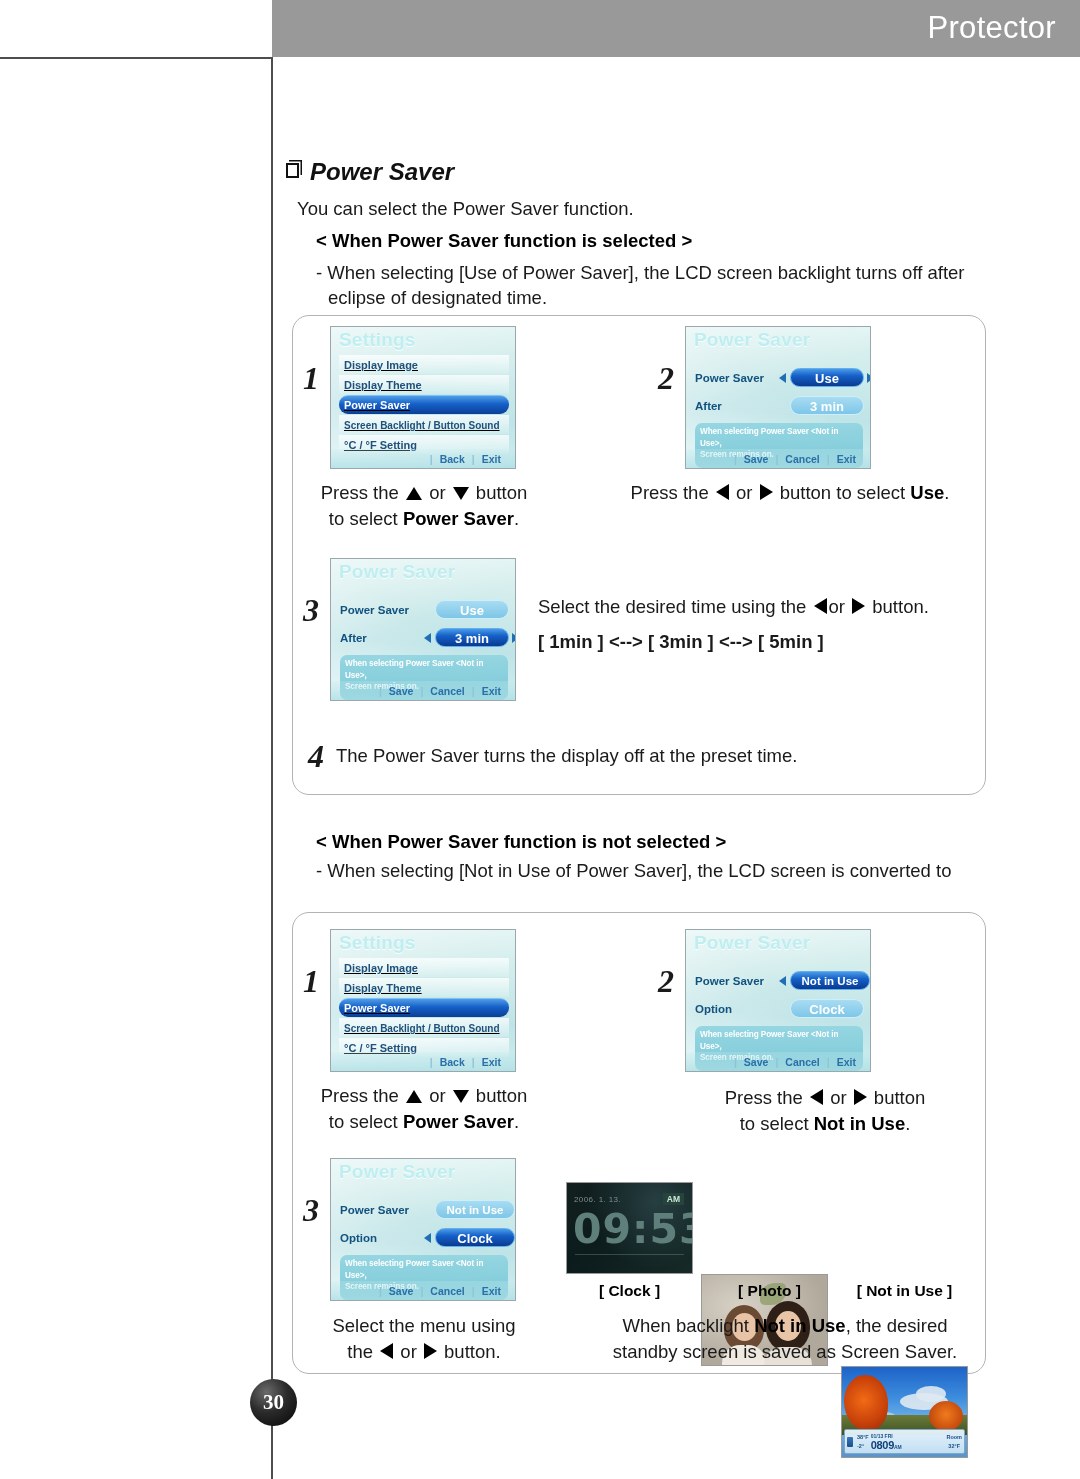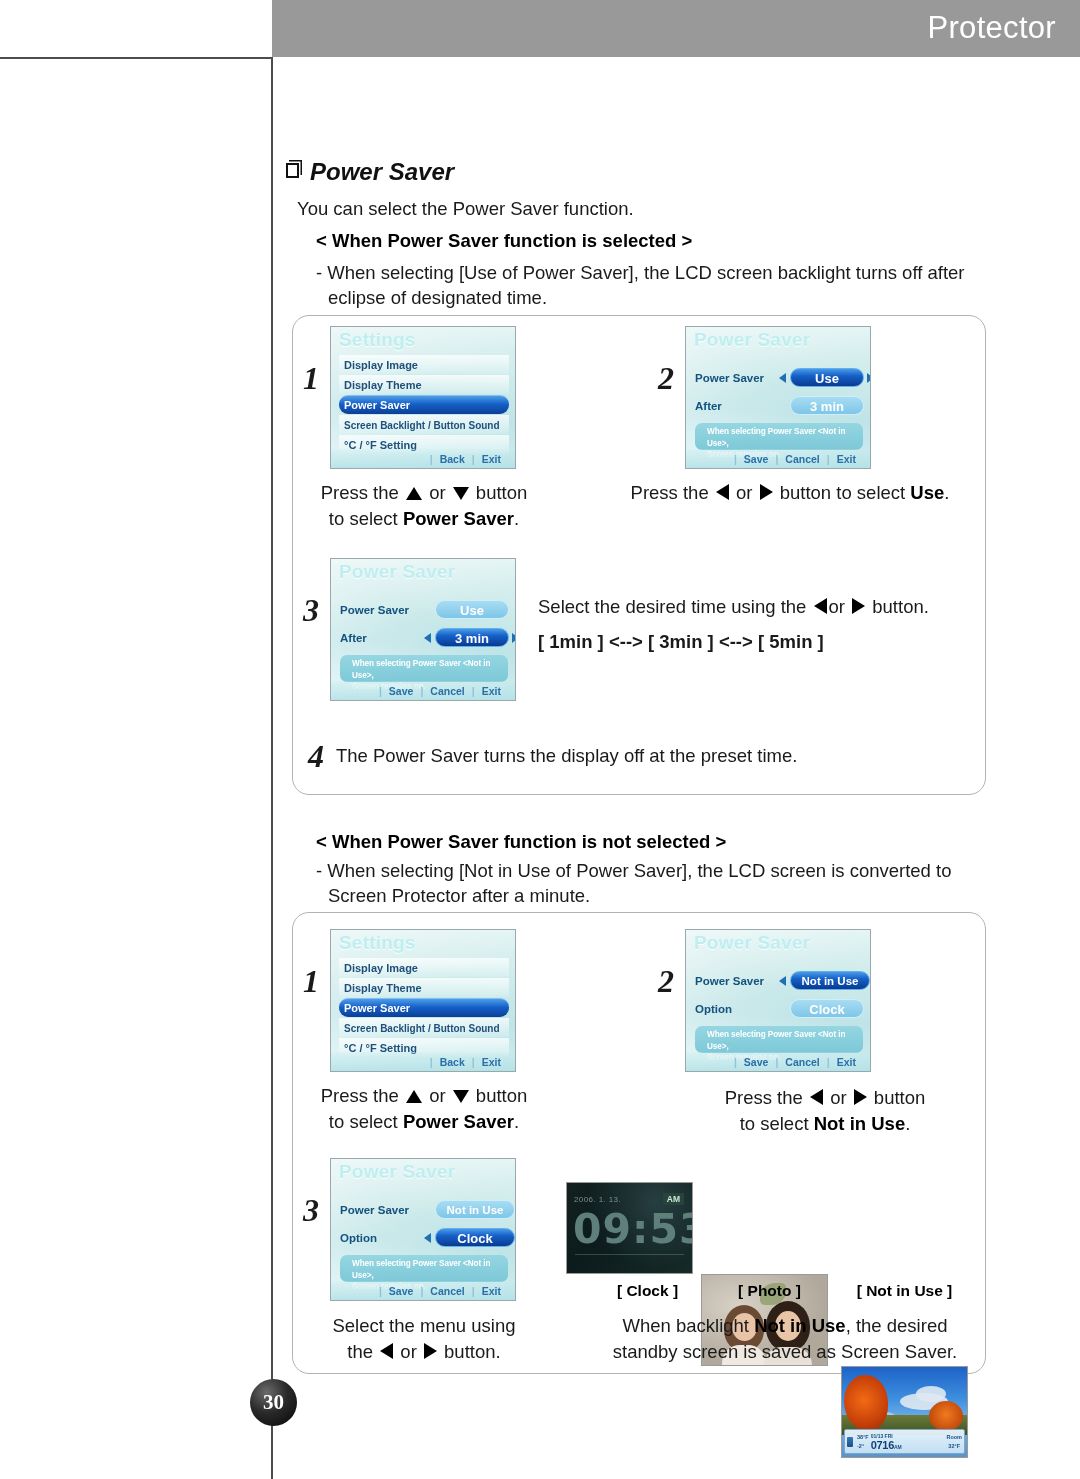--- a/index.html
+++ b/index.html
@@ -78,21 +78,21 @@
     overflow: hidden;
     font-size: 9.6px;
   }
   .lcd-title {
     position: absolute; left: 8px; top: 2px;
     font-size: 19px; font-weight: bold; color: #bfeef0;
     text-shadow: 0 1px 0 rgba(255,255,255,.85);
     letter-spacing: .2px;
   }
   
-  .lcd-list { position: absolute; left: 8px; top: 28px; width: 170px; }
+  .lcd-list { position: absolute; left: 8px; top: 28px; width: 170px; text-decoration: underline; }
   .lcd-row {
     height: 19px; line-height: 19px; padding-left: 5px;
     font-size: 11px; font-weight: bold; color: #1f4f7a;
     background: linear-gradient(180deg, rgba(255,255,255,.72), rgba(222,244,244,.35));
     border-top: 1px solid rgba(255,255,255,.7);
     margin-bottom: 1px;
     white-space: nowrap;
   }
   .lcd-row.sel {
     color: #ffffff;
@@ -128,25 +128,25 @@
     border: 1px solid #cdeefb; color:#ffffff;
   }
   .arrow-l, .arrow-r {
     position: absolute; width: 0; height: 0; top: 6px;
     border-top: 5px solid transparent; border-bottom: 5px solid transparent;
   }
   .arrow-l { border-right: 7px solid #1f6fb5; }
   .arrow-r { border-left: 7px solid #1f6fb5; }
 
   .lcd-note {
-    position: absolute; left: 9px; width: 168px; height: 27px;
+    position: absolute; left: 9px; width: 168px; height: 45px;
     border-radius: 7px;
     background: linear-gradient(180deg, rgba(146,213,225,.95), rgba(120,198,214,.95));
     color: #ffffff; font-size: 8.2px; font-weight: bold; line-height: 11.5px;
-    padding: 3px 12px; letter-spacing: -.1px;
+    padding: 3px 5px; letter-spacing: -.1px;
   }
 
   
   .cap {
     position: absolute; font-size: 18.5px; line-height: 26px; color: #1a1a1a;
     text-align: center;
   }
   .cap b { font-weight: bold; color:#000; }
   .tri-up, .tri-dn, .tri-lf, .tri-rt {
     display: inline-block; width: 0; height: 0; vertical-align: -1px; margin: 0 2px;
@@ -339,21 +339,20 @@
     <span>button.</span>
   </div>
   <div class="cap" style="left:538px; top:629px; width:440px; text-align:left; font-weight:bold">[ 1min ] &lt;--&gt; [ 3min ] &lt;--&gt; [ 5min ]</div>
 
   <div class="stepnum" style="left:308px; top:738px">4</div>
   <div class="cap" style="left:336px; top:743px; width:620px; text-align:left">The Power Saver turns the display off at the preset time.</div>
 
   <div class="bold-head" style="top:831px">&lt; When Power Saver function is not selected &gt;</div>
   <div class="bullet-para" style="top:858px;width:670px">
     <span>- When selecting [Not in Use of Power Saver], the LCD screen is converted to</span>
-    <span class="ind">Screen Protector after a minute.</span>
   </div>
 
   <div class="panel" id="panel-not-selected"></div>
 
   <div class="stepnum" style="left:303px; top:963px">1</div>
   <div class="lcd" style="left:330px; top:929px">
     <div class="lcd-title">Settings</div>
     <div class="lcd-list">
       <div class="lcd-row">Display Image</div>
       <div class="lcd-row">Display Theme</div>
@@ -448,21 +447,21 @@
     <span class="tri-rt"></span>
     <span>button.</span>
   </div>
 
   <div class="thumb clock-thumb" style="left:566px; top:1182px">
     <div class="cl-date">2006.  1. 13.</div>
     <div class="cl-am">AM</div>
     <div class="cl-time">09:53</div>
     <div class="cl-line"></div>
   </div>
-  <div class="thumb-cap" style="left:584px; top:1282px">[ Clock ]</div>
+  <div class="thumb-cap" style="left:566px; top:1282px">[ Clock ]</div>
 
   <div class="thumb photo-thumb" style="left:701px; top:1182px">
     <div class="bgw"></div>
     <div class="leaf"></div>
     <div class="kid k1-hair"></div>
     <div class="kid k1-face"></div>
     <div class="kid k1-body"></div>
     <div class="kid k2-hair"></div>
     <div class="kid k2-face"></div>
     <div class="kid k2-body"></div>
@@ -478,21 +477,21 @@
     <div class="tree-r"></div>
     <div class="wbar">
       <span class="wicon"></span>
       <span class="wcol">
         <span>38°F</span>
         <span>-2°</span>
       </span>
       <span class="wcol">
         <span class="wsmall">01/13 FRI</span>
         <span>
-          <span class="wtime">0716</span><span class="wsmall">AM</span>
+          <span class="wtime">0809</span><span class="wsmall">AM</span>
         </span>
       </span>
       <span class="wroom">
         <span>Room</span><br>
         <span>32°F</span>
       </span>
     </div>
   </div>
   <div class="thumb-cap" style="left:841px; top:1282px">[ Not in Use ]</div>
 

